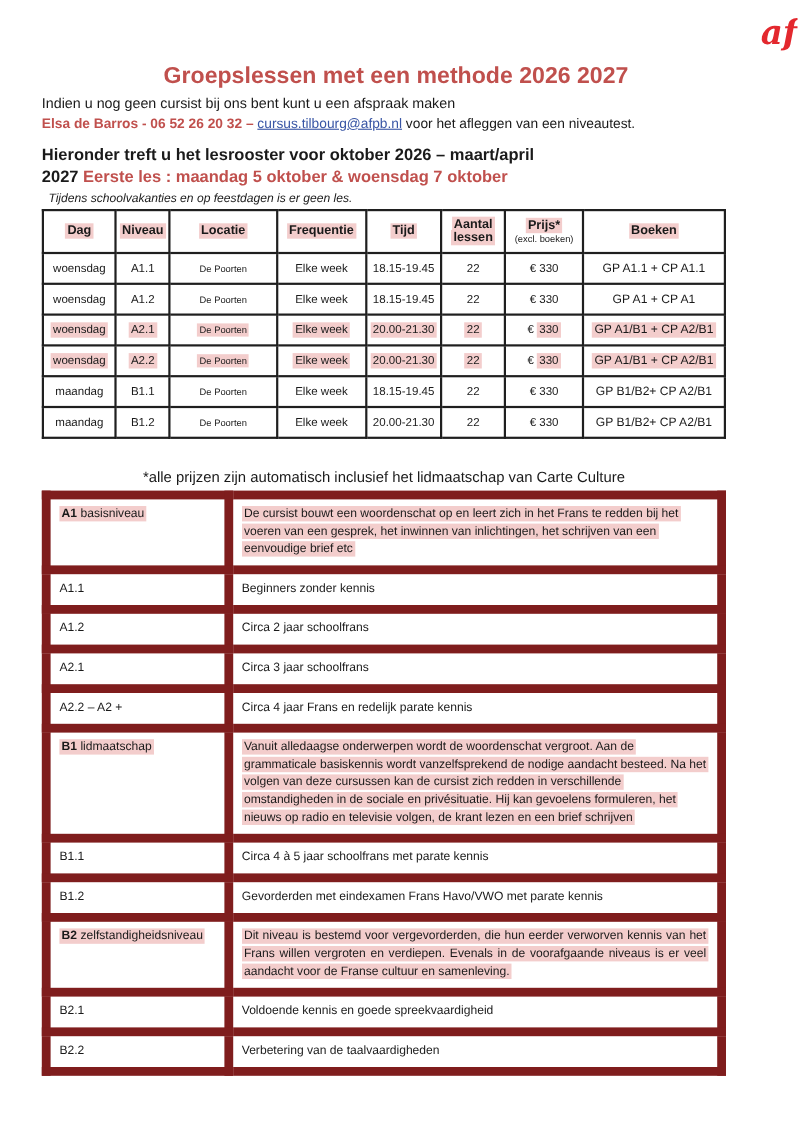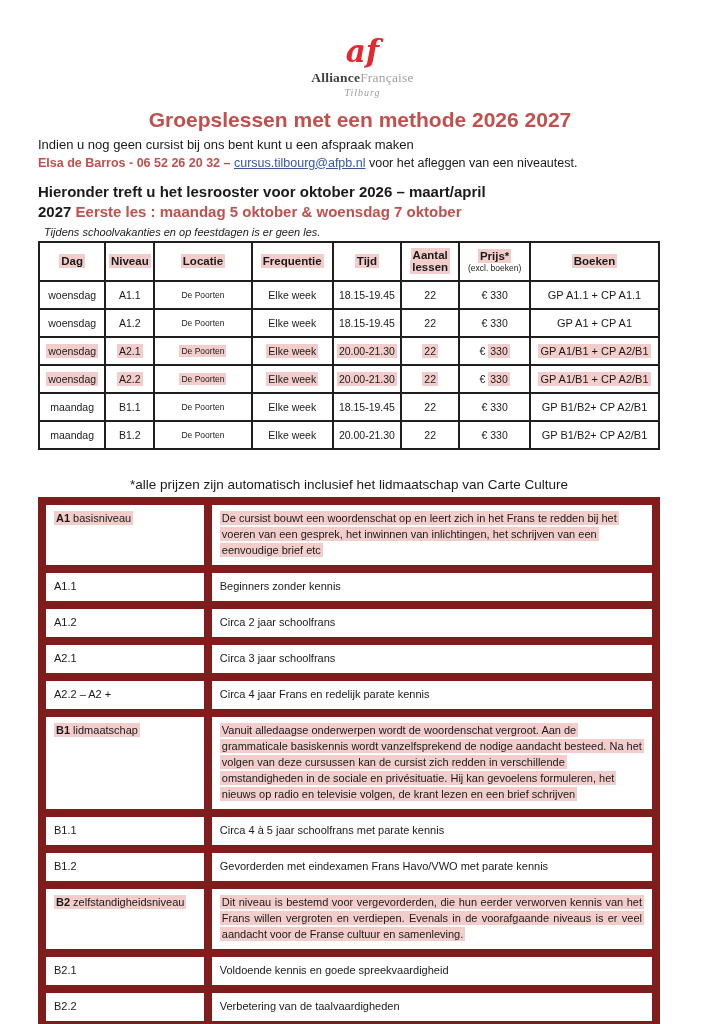--- a/index.html
+++ b/index.html
@@ -6,21 +6,21 @@
   html, body { background: #ffffff; }
   body {
     width: 725px; height: 1024px;
     font-family: "Liberation Sans", sans-serif;
     color: #1a1a1a;
     overflow: hidden;
   }
   .page { width: 725px; height: 1024px; background: #fff; }
 
   
-  .logo-block { text-align: center; padding-top: 14px; margin-top: 21px; }
+  .logo-block { text-align: right; padding-top: 14px; }
   .logo-af {
     font-family: "DejaVu Serif", serif;
     font-style: italic; font-weight: bold;
     font-size: 31px; line-height: 1.05;
     color: #e3282e;
   }
   .logo-name {
     font-family: "Liberation Serif", serif;
     font-size: 13.5px; margin-top: 2px; letter-spacing: .2px;
   }
@@ -86,22 +86,20 @@
   .lv-desc.justify .lv-text { text-align: justify; }
   .lv-desc.justify { text-align: justify; }
 </style>
 </head>
 <body>
 
 <div class="page">
 
   <header class="logo-block">
     <div class="logo-af">af</div>
-    <div class="logo-name"><span class="logo-alliance">Alliance</span><span class="logo-francaise">Française</span></div>
-    <div class="logo-city">Tilburg</div>
   </header>
 
   <main class="content">
 
     <h1 class="title">Groepslessen met een methode 2026 2027</h1>
 
     <p class="p-intro">Indien u nog geen cursist bij ons bent kunt u een afspraak maken</p>
     <p class="p-contact"><span class="contact-red">Elsa de Barros - 06 52 26 20 32 – </span><a href="#">cursus.tilbourg@afpb.nl</a><span> voor het afleggen van een niveautest.</span></p>
 
     <h2 class="h-rooster"><span>Hieronder treft u het lesrooster voor oktober 2026 – maart/april</span><br><span>2027 </span><span class="red-strong">Eerste les : maandag 5 oktober &amp; woensdag 7 oktober</span></h2>

